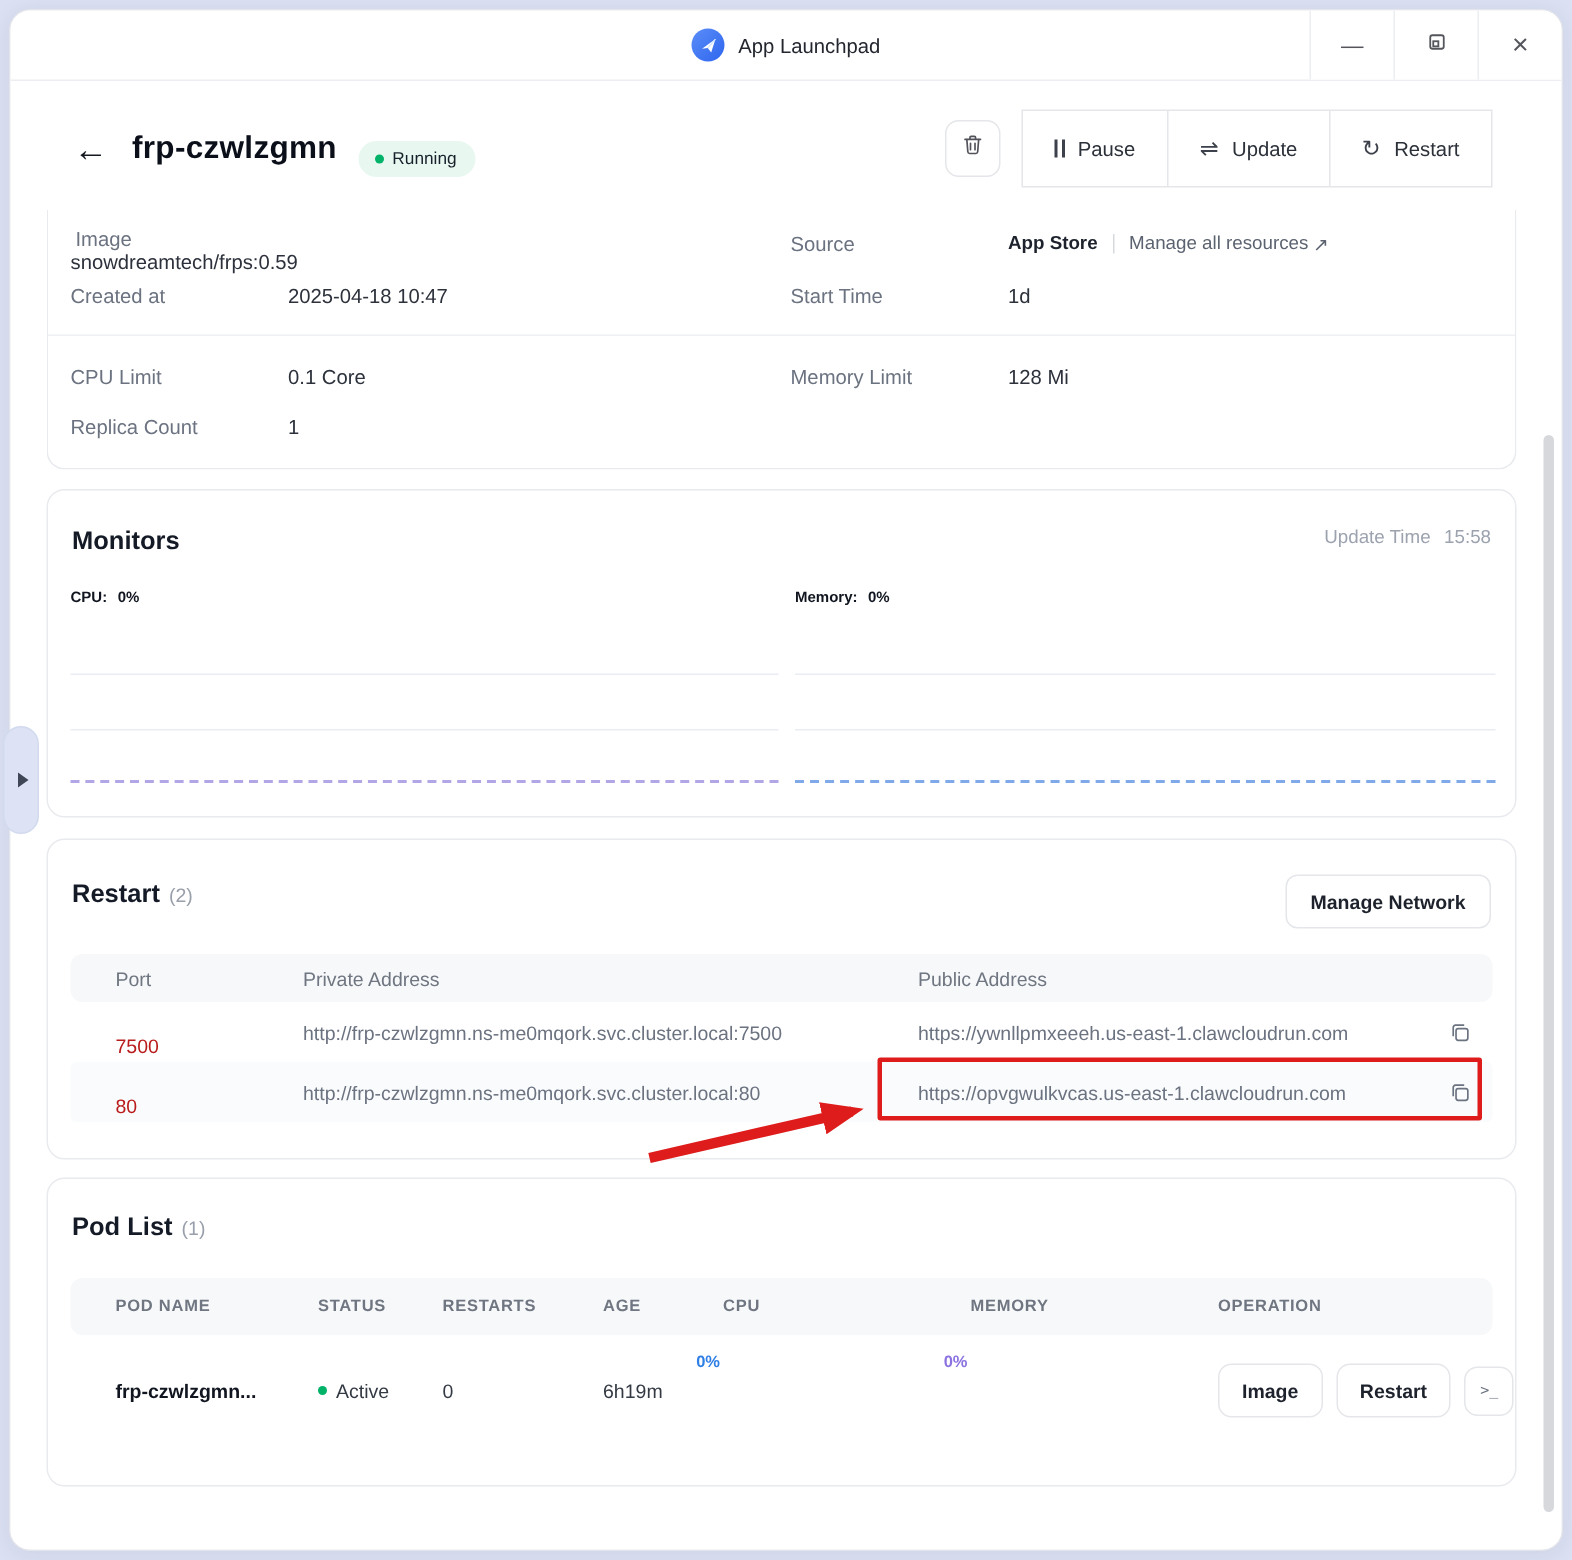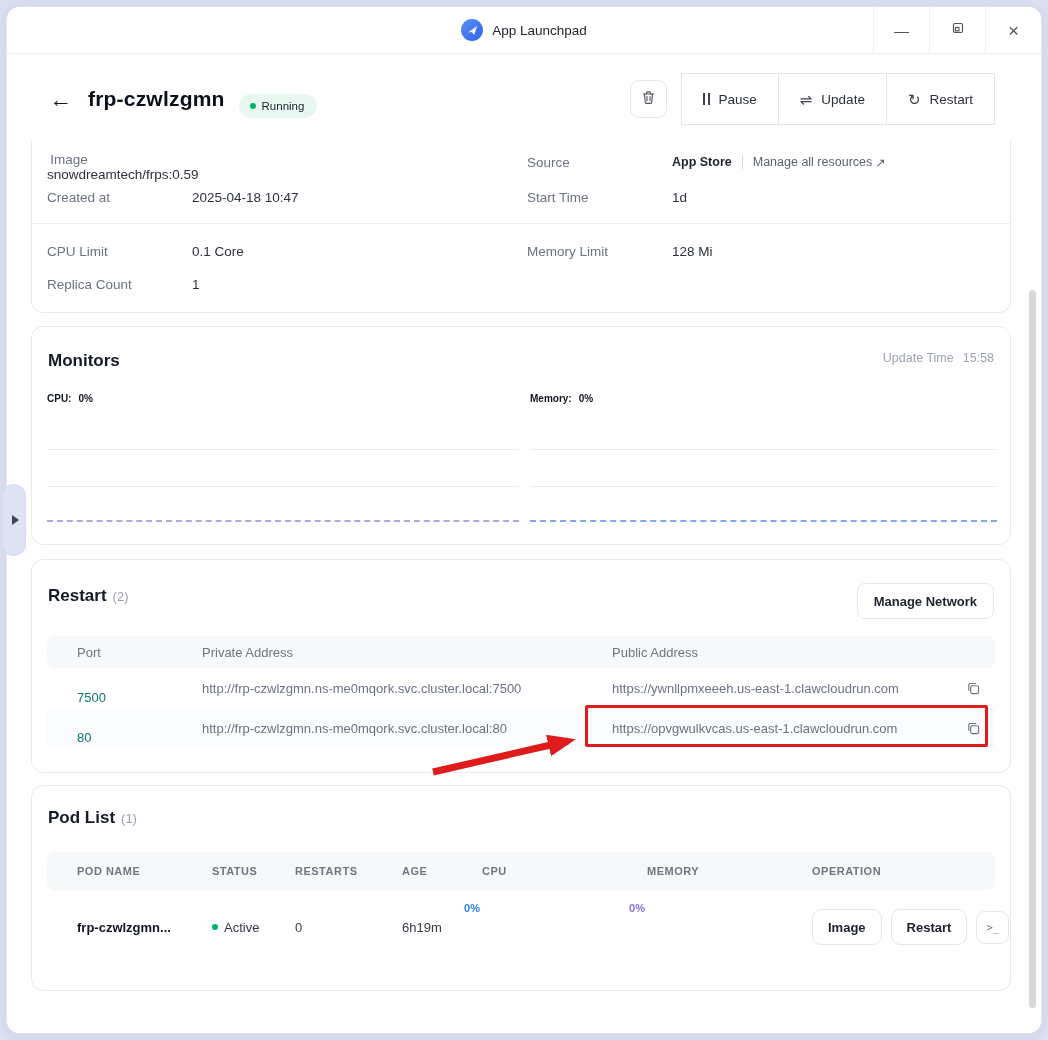--- a/index.html
+++ b/index.html
@@ -81,21 +81,21 @@
   .network-card { top:505px; height:214px; }
   .net-title { position:absolute; left:16px; top:26px; display:flex; align-items:baseline; }
   .manage-btn { position:absolute; right:16px; top:23px; height:36px; padding:0 16px;
     border:1px solid #e5e6ea; border-radius:8px; background:#fff; font-size:13px;
     font-weight:700; color:#1d222c; display:flex; align-items:center; cursor:pointer; }
   .net-table { position:absolute; left:15px; right:15px; top:76px; }
   .net-grid { display:grid; grid-template-columns:125px 410px 1fr 44px; align-items:center; padding-left:30px; }
   .net-head { height:32px; background:#f7f8fa; border-radius:8px; font-size:13px; color:#6f7681; }
   .net-row { height:40px; font-size:13px; }
   .net-row.alt { background:#fafbfc; border-radius:4px; }
-  .cell-port { color:#0f766e;margin-top:18px; }
+  .cell-port { color:#b91c1c;margin-top:18px; }
   .cell-addr { color:#6b7280; }
   .copy-btn { display:flex; align-items:center; justify-content:center; cursor:pointer; color:#6b7280; }
 
   
   .pods-card { top:731px; height:206px; }
   .pod-title { position:absolute; left:16px; top:22px; display:flex; align-items:baseline; }
   .pod-table { position:absolute; left:15px; right:15px; top:66px; }
   .pod-grid { display:grid; grid-template-columns:135px 83px 107px 80px 165px 165px 1fr;
     align-items:center; padding-left:30px; }
   .pod-head { height:38px; background:#f7f8fa; border-radius:8px; font-size:11px;

